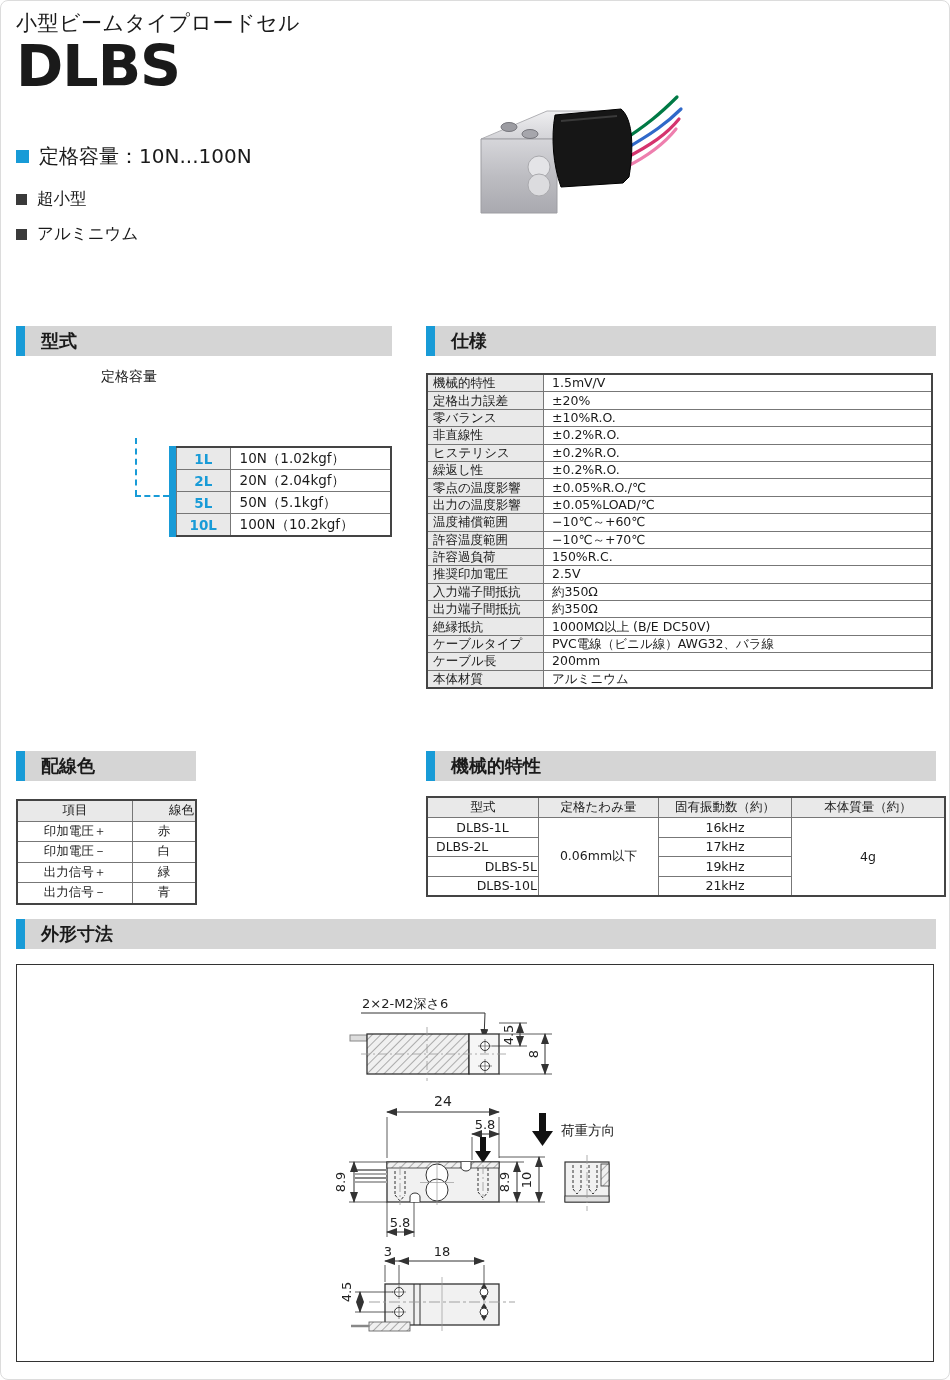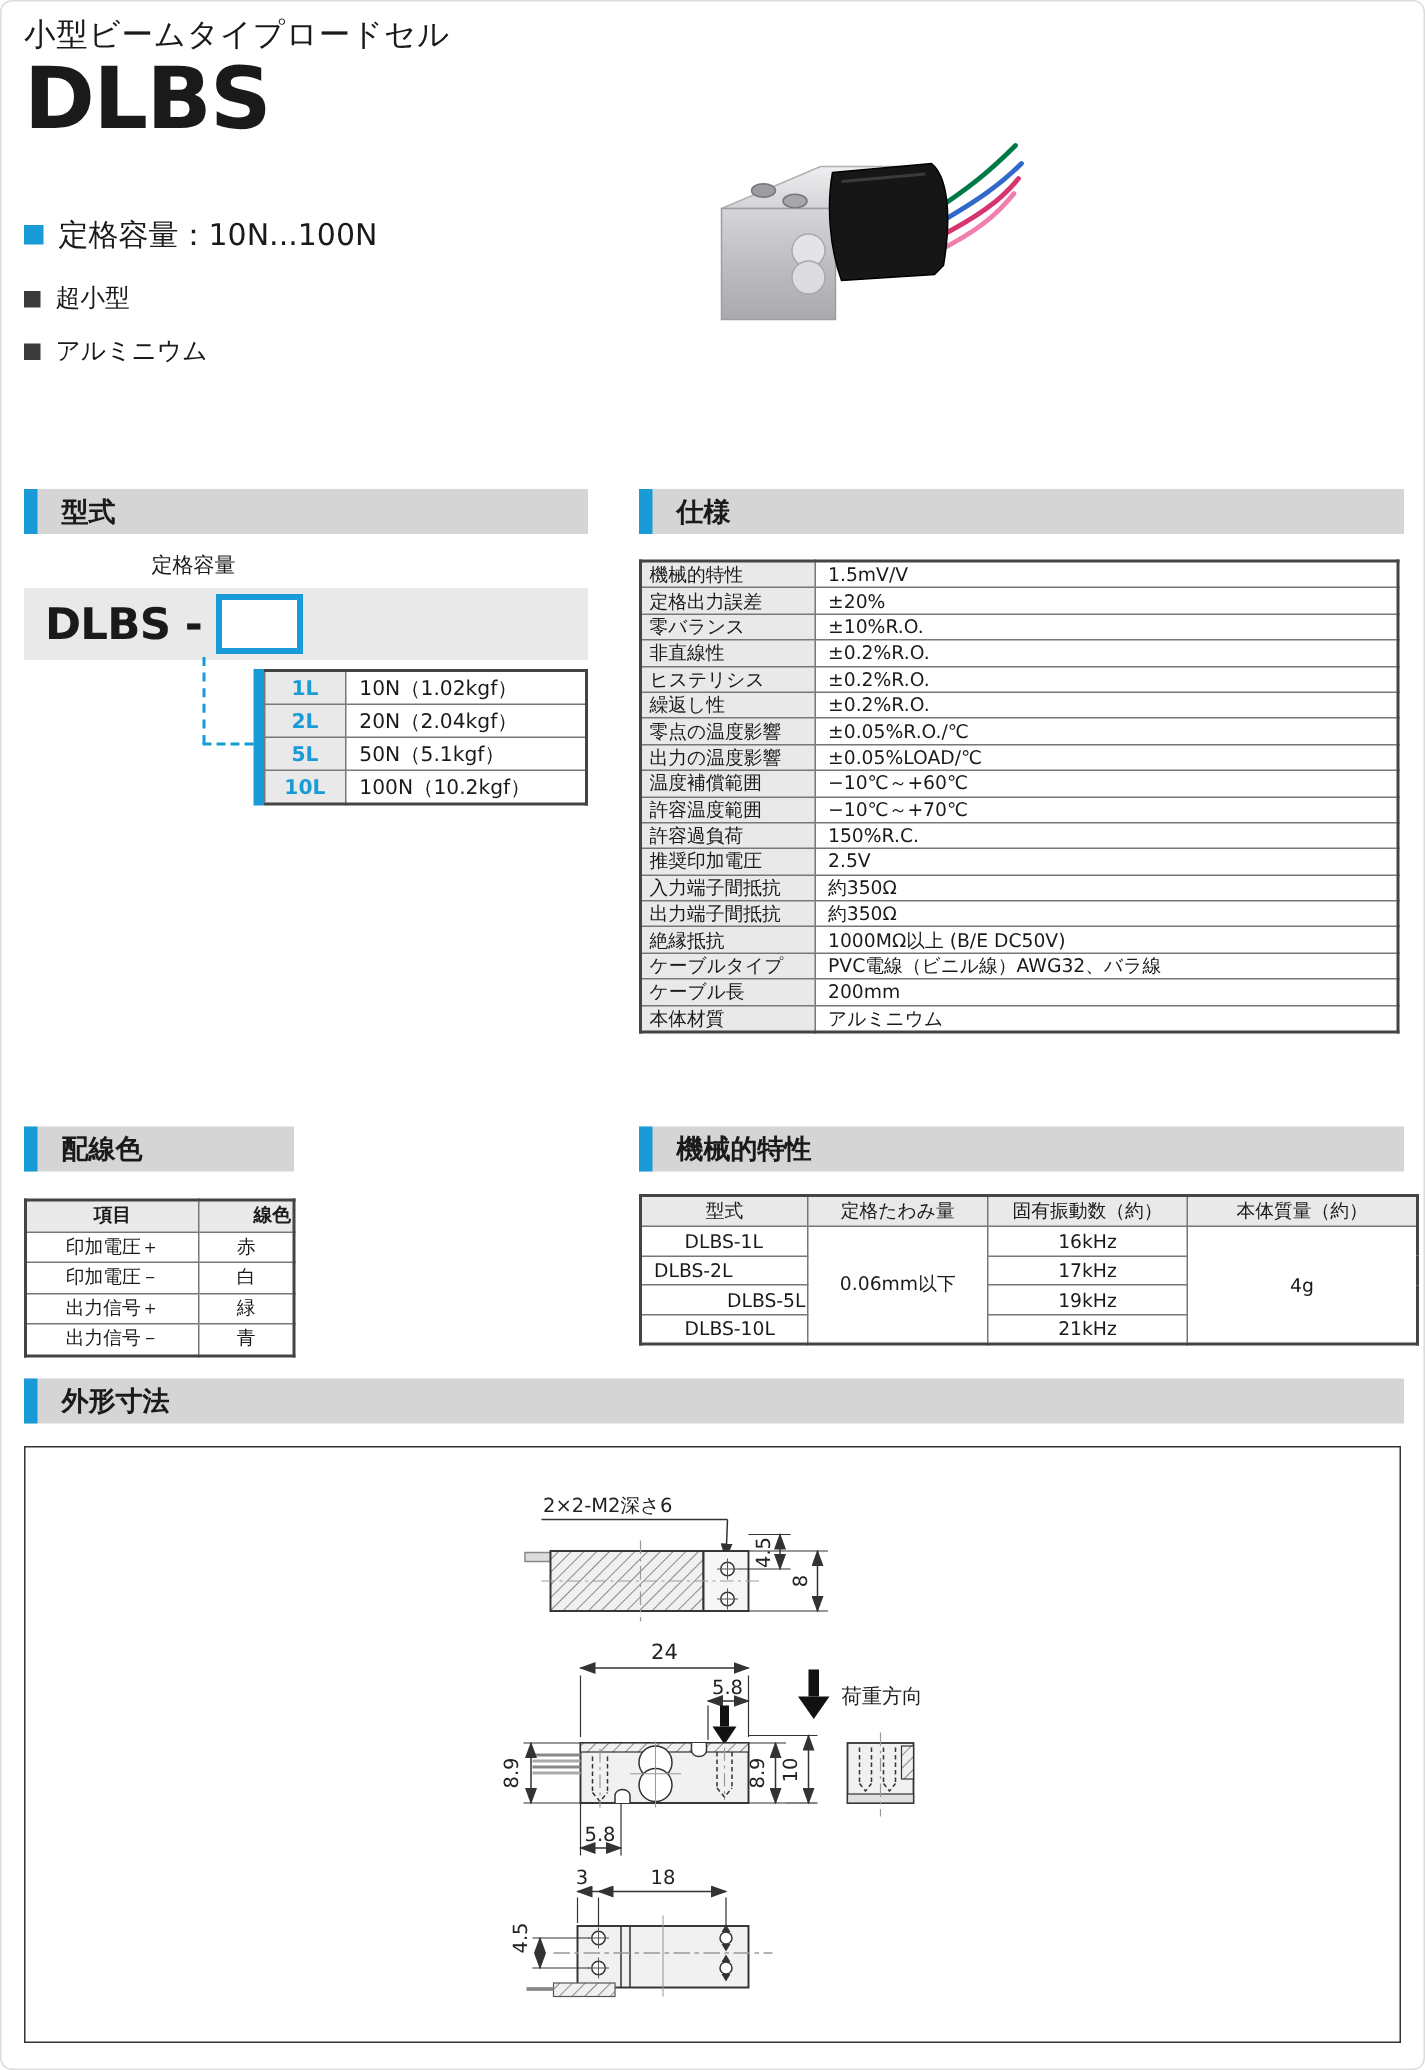--- a/index.html
+++ b/index.html
@@ -44,21 +44,21 @@
   .model-table th{width:53px;background:var(--cellbg);color:var(--accent);font-size:13.5px;font-weight:bold;
     border:1px solid var(--thin);height:19px;text-align:center;}
   .model-table td{width:158px;font-size:13.5px;border:1px solid var(--thin);padding:0 0 0 9px;height:19px;}
   
   .spec-table{margin-top:17px;width:507px;table-layout:fixed;border:2px solid var(--line);}
   .spec-table th{width:105px;background:var(--cellbg);font-weight:normal;text-align:left;
     font-size:12.5px;border:1px solid var(--thin);padding:0 5px;height:16.4px;line-height:16px;white-space:nowrap;}
   .spec-table td{font-size:12.5px;border:1px solid var(--thin);padding:0 8px;height:16.4px;line-height:16px;white-space:nowrap;}
   
   .wiring-table{margin-top:18px;width:176px;table-layout:fixed;border:2px solid var(--line);}
-  .wiring-table th{background:var(--cellbg);font-size:12.5px;font-weight:bold;border:1px solid var(--thin);height:17.5px;text-align:center;}
+  .wiring-table th{background:var(--cellbg);font-size:12.5px;font-weight:normal;border:1px solid var(--thin);height:17.5px;text-align:center;}
   .wiring-table td{font-size:12.5px;border:1px solid var(--thin);height:17.5px;text-align:center;}
   .wiring-table .c1{width:112px;} .wiring-table .c2{width:60px;text-align:right;}
   
   .mech-table{margin-top:15px;width:507px;table-layout:fixed;border:2px solid var(--line);}
   .mech-table th{background:var(--cellbg);font-size:12.5px;font-weight:normal;border:1px solid var(--thin);height:16.5px;text-align:center;}
   .mech-table td{font-size:12.5px;border:1px solid var(--thin);height:16.5px;text-align:center;}
   .mech-table .m1{width:108px;} .mech-table .m2{width:117px;} .mech-table .m3{width:130px;} .mech-table .m4{width:150px;}
   
   .draw-box{margin-top:15px;width:918px;height:398px;border:1px solid #333;box-sizing:border-box;background:#fff;}
   
@@ -121,24 +121,20 @@
     <span class="ftx">アルミニウム</span>
   </div>
 </div>
 
 <div id="model-section" style="height:220px;">
   <div class="sec-h">
     <span class="bar"></span>
     <span class="lab">型式</span>
   </div>
   <div class="cap-label">定格容量</div>
-  <div class="model-strip">
-    <span class="model-prefix">DLBS -</span>
-    <span class="model-box"></span>
-  </div>
   <div class="conn-v"></div>
   <div class="conn-h"></div>
   <div class="model-wrap">
     <table class="model-table">
       <tbody>
 
           <tr>
             <th>1L</th>
             <td>10N（1.02kgf）</td>
           </tr>
@@ -327,21 +323,21 @@
       </tr>
       <tr>
         <td style="text-align:left;padding-left:8px;">DLBS-2L</td>
         <td>17kHz</td>
       </tr>
       <tr>
         <td style="text-align:right;padding-left:20px;">DLBS-5L</td>
         <td>19kHz</td>
       </tr>
       <tr>
-        <td style="text-align:center;padding-left:8px;">DLBS-10L</td>
+        <td style="text-align:right;padding-left:8px;">DLBS-10L</td>
         <td>21kHz</td>
       </tr>
     </tbody>
   </table>
 </div>
 
 <div id="dims-section">
   <div class="sec-h">
     <span class="bar"></span>
     <span class="lab">外形寸法</span>

